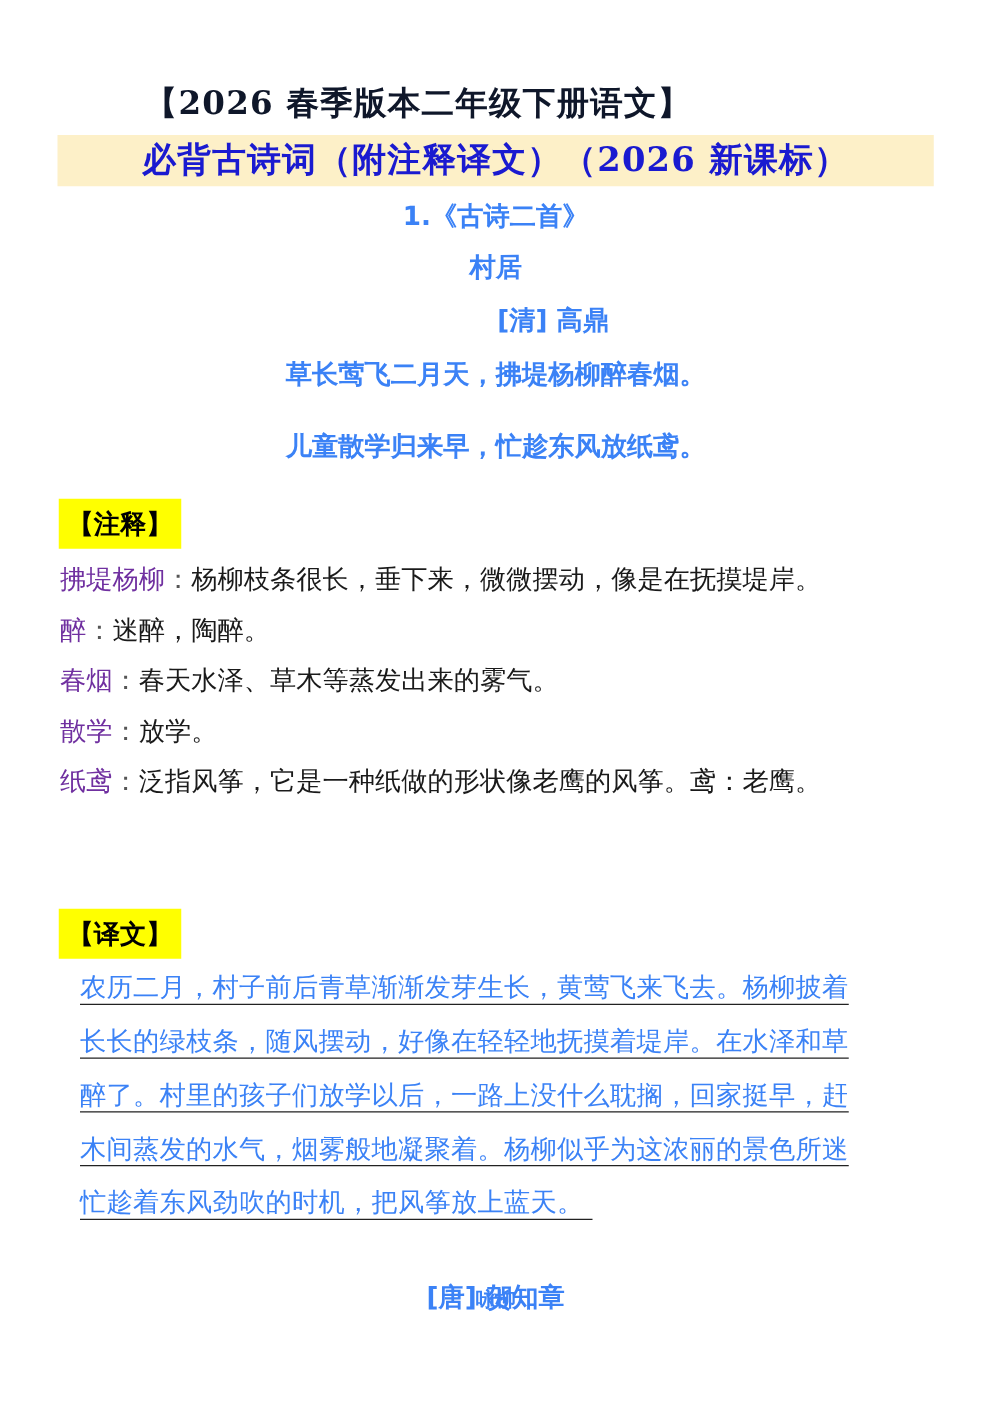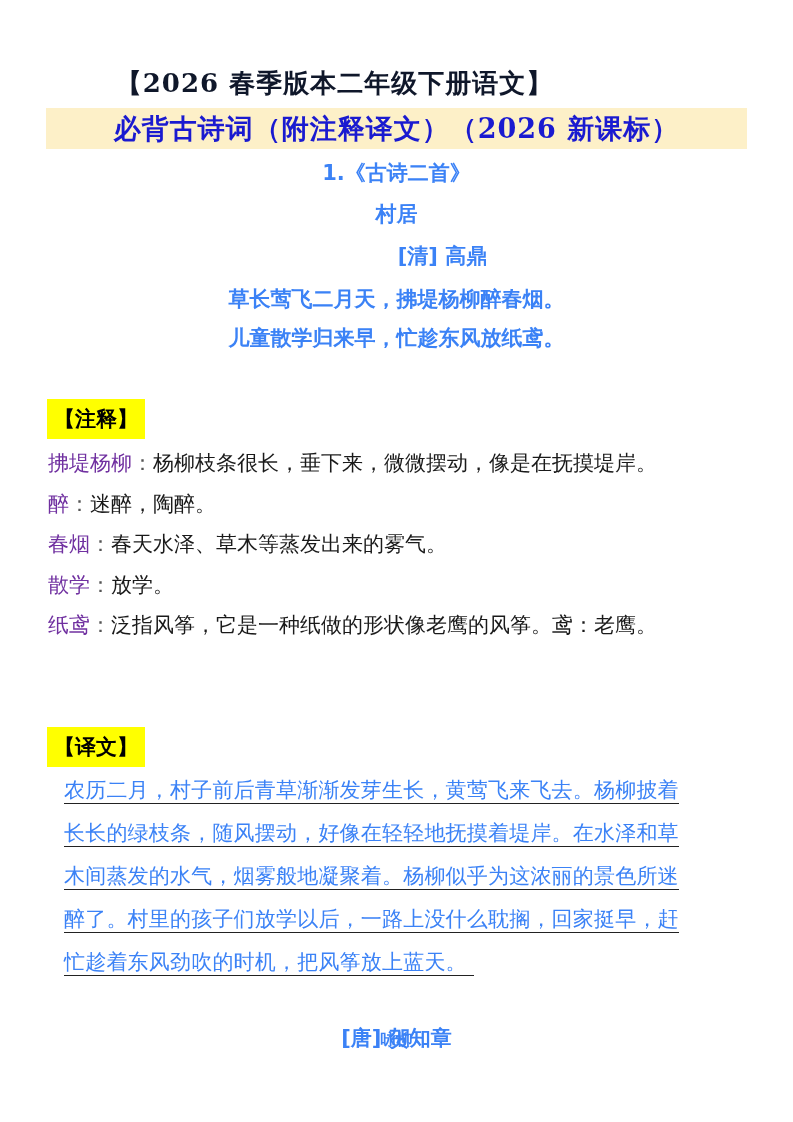--- a/index.html
+++ b/index.html
@@ -55,21 +55,21 @@
       left: 0;
       width: 793px;
       text-align: center;
       font-weight: bold;
       color: #3b82f6;
     }
     .lesson-heading { top: 157px; font-size: 21px; line-height: 32px; }
     .poem1-title { top: 198px; font-size: 21px; line-height: 32px; }
     .poem1-author { top: 240px; font-size: 21px; line-height: 32px; margin-left: 46px; }
     .poem1-line1 { top: 283px; font-size: 21px; line-height: 32px; }
-    .poem1-line2 { top: 322px; font-size: 21px; line-height: 32px; }
+    .poem1-line2 { top: 341px; font-size: 21px; line-height: 32px; }
     .poem2-title { top: 1024px; font-size: 16px; line-height: 32px; }
     .poem2-author { top: 1022px; font-size: 21px; line-height: 32px; }
 
     .tag {
       position: absolute;
       left: 47px;
       width: 98px;
       height: 40px;
       background: #ffff00;
       font-size: 21px;
@@ -152,19 +152,19 @@
   <div class="note-row">
     <span class="note-term">纸鸢</span><span class="note-colon">：</span><span class="note-def">泛指风筝，它是一种纸做的形状像老鹰的风筝。鸢：老鹰。</span>
   </div>
 </div>
 
 <div class="tag tag-translation">【译文】</div>
 
 <div class="translation">
   <div class="tr-line"><span>农历二月，村子前后青草渐渐发芽生长，黄莺飞来飞去。杨柳披着</span></div>
   <div class="tr-line"><span>长长的绿枝条，随风摆动，好像在轻轻地抚摸着堤岸。在水泽和草</span></div>
+  <div class="tr-line"><span>醉了。村里的孩子们放学以后，一路上没什么耽搁，回家挺早，赶</span></div>
   <div class="tr-line"><span>木间蒸发的水气，烟雾般地凝聚着。杨柳似乎为这浓丽的景色所迷</span></div>
-  <div class="tr-line"><span>醉了。村里的孩子们放学以后，一路上没什么耽搁，回家挺早，赶</span></div>
   <div class="tr-line"><span style="white-space: pre;">忙趁着东风劲吹的时机，把风筝放上蓝天。 </span></div>
 </div>
 
 <div class="center-line poem2-title">咏柳</div>
 <div class="center-line poem2-author">[唐] 贺知章</div>
 
 </body></html>

